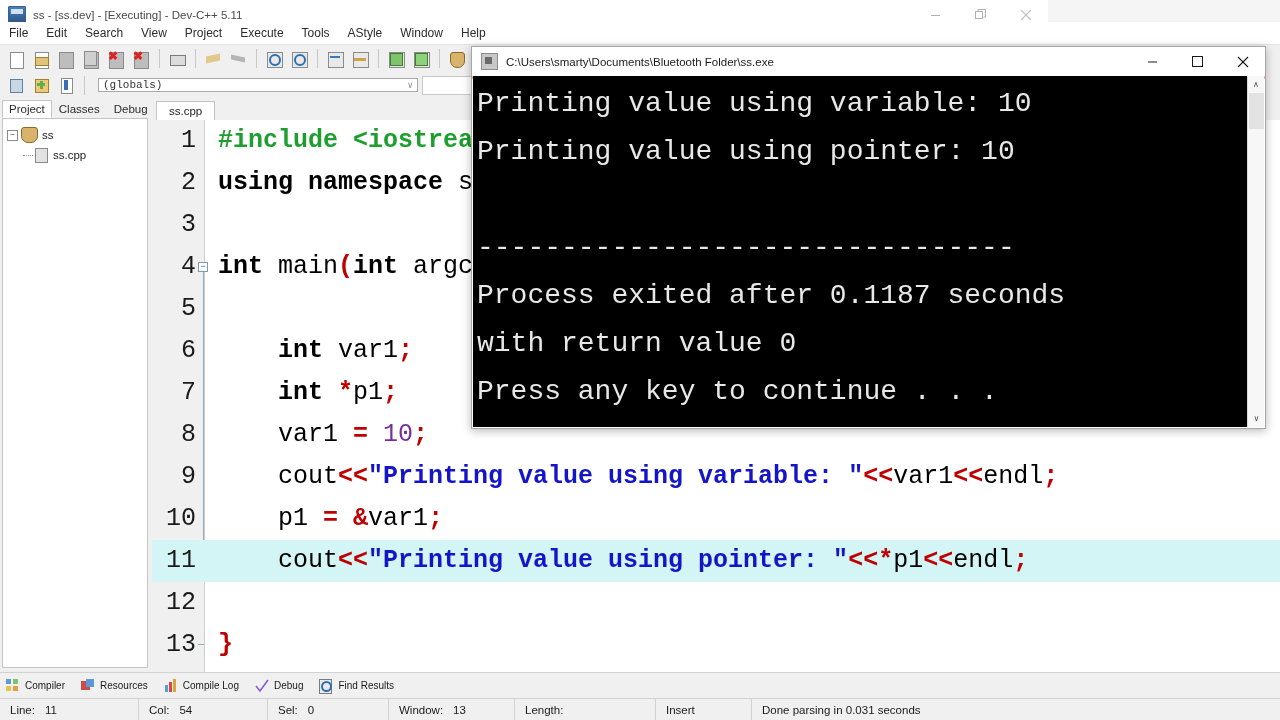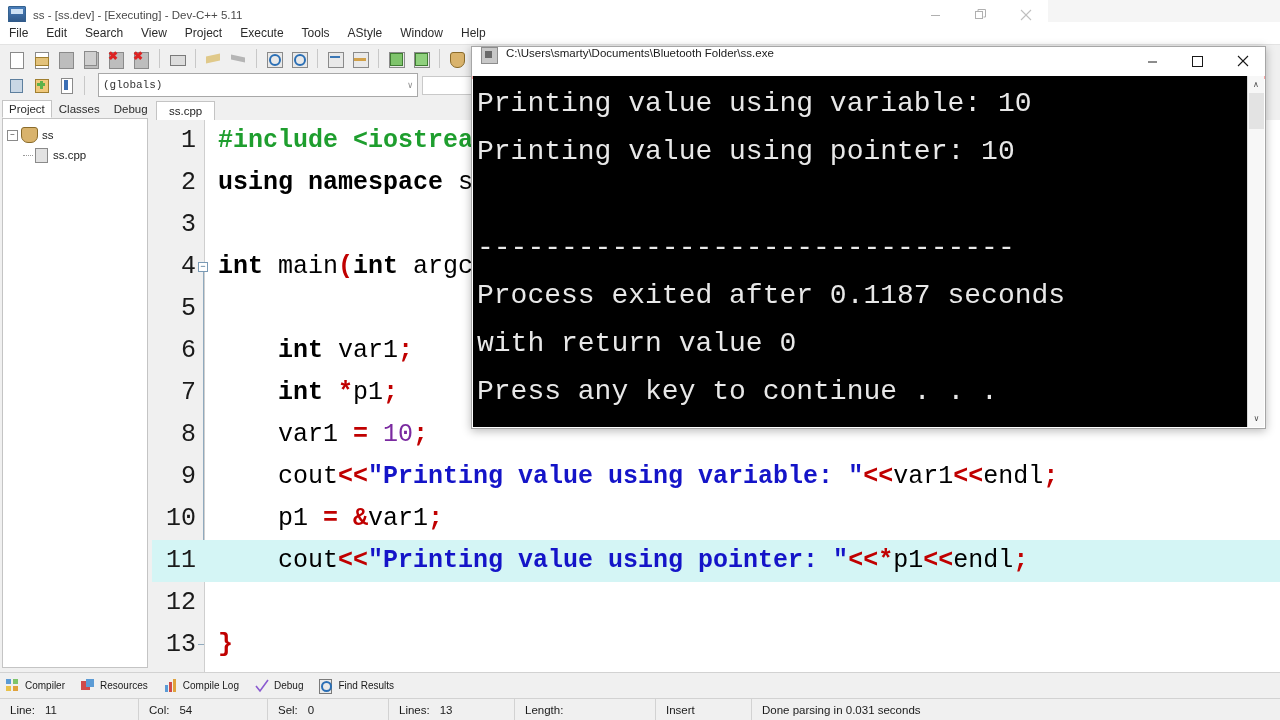--- a/index.html
+++ b/index.html
@@ -69,21 +69,21 @@
   .tico { width: 17px; height: 16px; position: relative; }
 
   
   .ic-page { background:#ffffff; border:1px solid #8a8a8a; width:12px;height:15px;}
   .ic-gray { background:#bdbdbd; border:1px solid #8a8a8a; width:13px;height:15px;}
   .ic-sheet{ background:#e9e9e9;border:1px solid #8a8a8a; width:14px;height:14px;}
   .ic-shield{background:#d9b36c;border:1px solid #8a6b2a;border-radius:3px 3px 7px 7px;width:13px;height:14px;}
   .ic-printer{background:#dcdcdc;border:1px solid #7a7a7a;width:14px;height:9px;}
 
   .dd-combo {
-    width: 320px; height: 24px; margin-left: 8px;
+    width: 320px; height: 14px; margin-left: 8px;
     background: #ffffff; border: 1px solid #a8a8a8;
     display: flex; align-items: center; justify-content: space-between;
     box-sizing: border-box; padding: 0 4px;
     font-family: "Liberation Mono", monospace; font-size: 11px; color: #333;
   }
   .dd-arrow { color: #8c8c8c; font-size: 9px; }
   .dd-blank {
     width: 120px; height: 19px; margin-left: 4px;
     background: #ffffff; border: 1px solid #c9c9c9; box-sizing: border-box;
   }
@@ -173,21 +173,21 @@
 
   
   .console {
     position: absolute; left: 471px; top: 46px; width: 795px; height: 383px;
     background: #ffffff;
     border: 1px solid #a6a6a6;
     box-shadow: 0 2px 9px rgba(0,0,0,0.28);
     box-sizing: border-box;
   }
   .con-title {
-    height: 29px; display: flex; background: #ffffff;
+    height: 29px; display: flex; align-items: center; background: #ffffff;
     border-bottom: 3px solid #fca5a5;
   }
   .con-ticon {
     width: 15px; height: 15px; margin-left: 9px; margin-right: 8px; flex:none;
     background: #c8c8c8; border: 1px solid #8d8d8d; position: relative;
   }
   .con-ticon::after{
     content:""; position:absolute; left:3px; top:3px; width:7px; height:7px; background:#6a6a6a;
   }
   .con-titletext { font-size: 11.5px; color: #1a1a1a; white-space: nowrap; }
@@ -558,21 +558,21 @@
     </div>
     <div class="sb-cell" style="width:108px;">
       <span>Col:</span>
       <span style="margin-left:10px;">54</span>
     </div>
     <div class="sb-cell" style="width:100px;">
       <span>Sel:</span>
       <span style="margin-left:10px;">0</span>
     </div>
     <div class="sb-cell" style="width:105px;">
-      <span>Lines:</span>
+      <span>Window:</span>
       <span style="margin-left:10px;">13</span>
     </div>
     <div class="sb-cell" style="width:120px;">
       <span>Length:</span>
       <span style="margin-left:10px;margin-top:32px;">256</span>
     </div>
     <div class="sb-cell" style="width:75px;">Insert</div>
     <div class="sb-cell">Done parsing in 0.031 seconds</div>
   </div>
 

